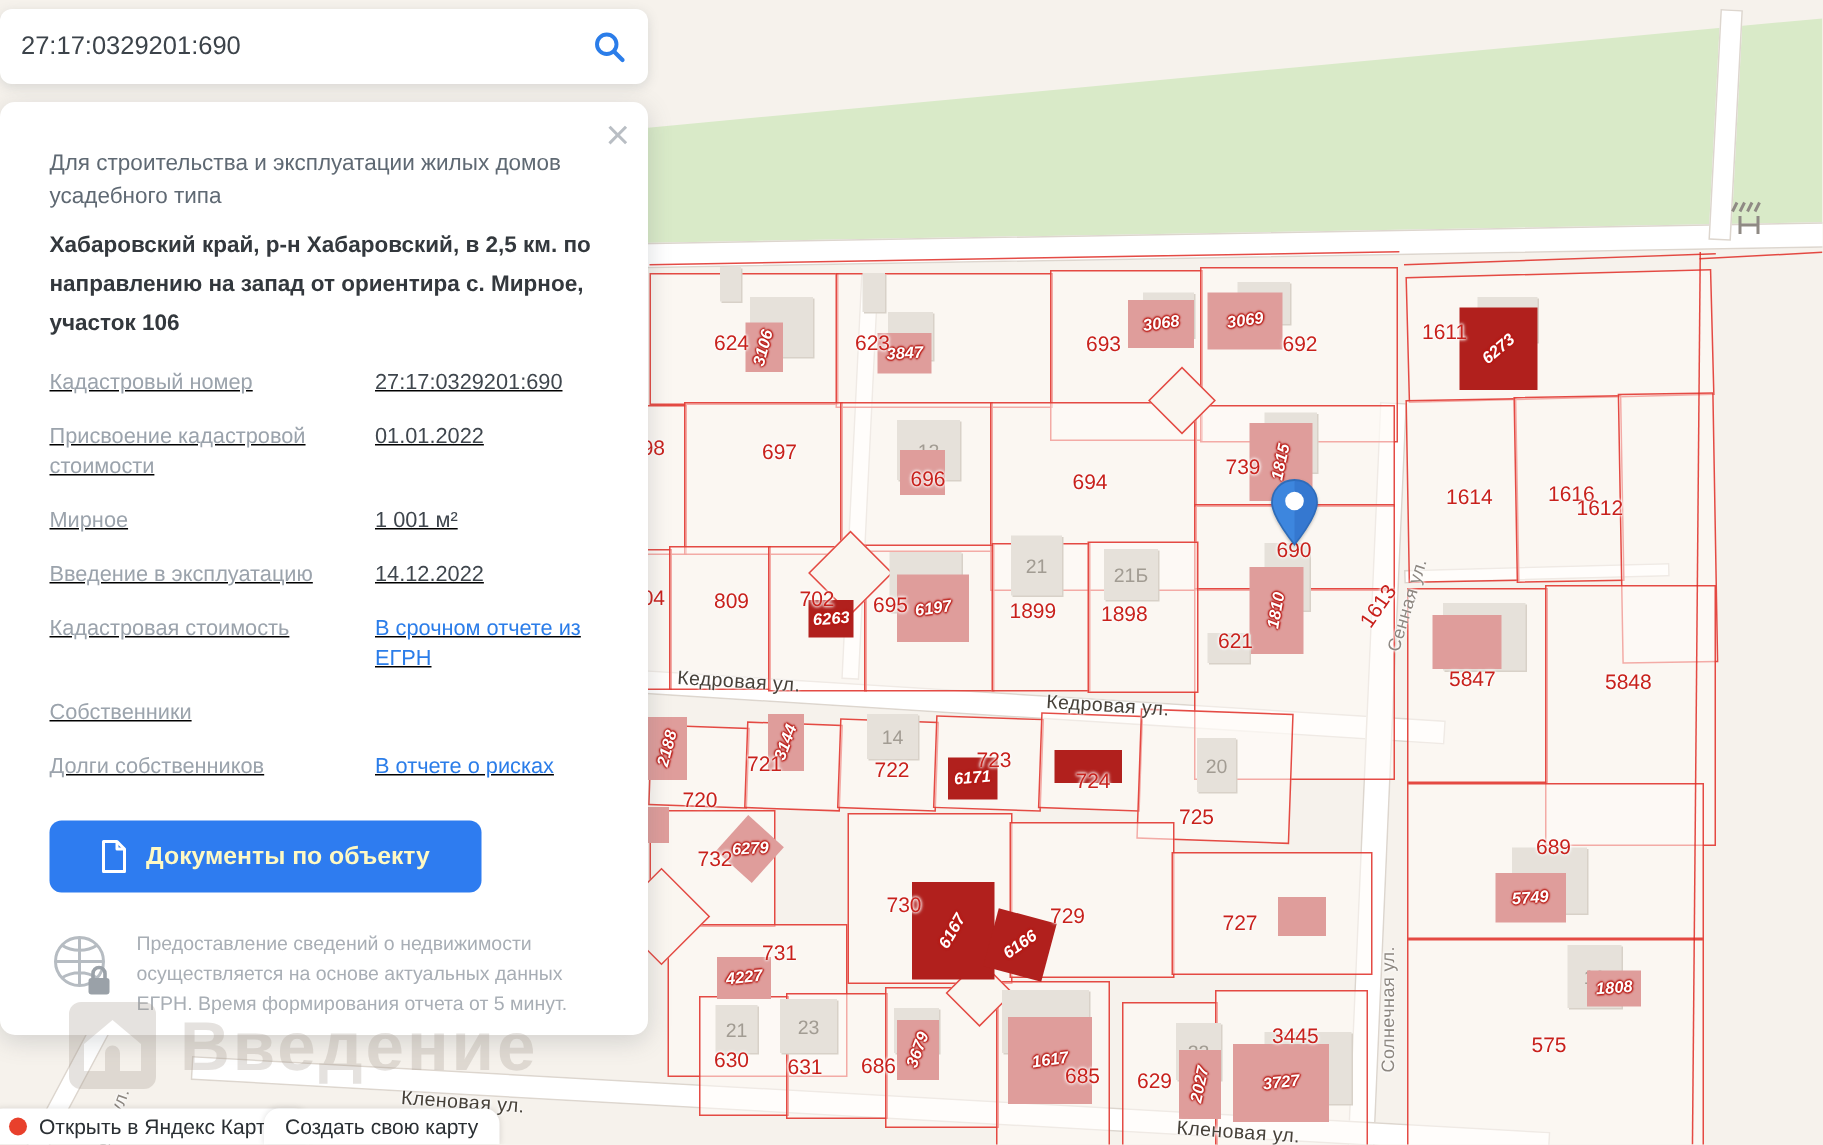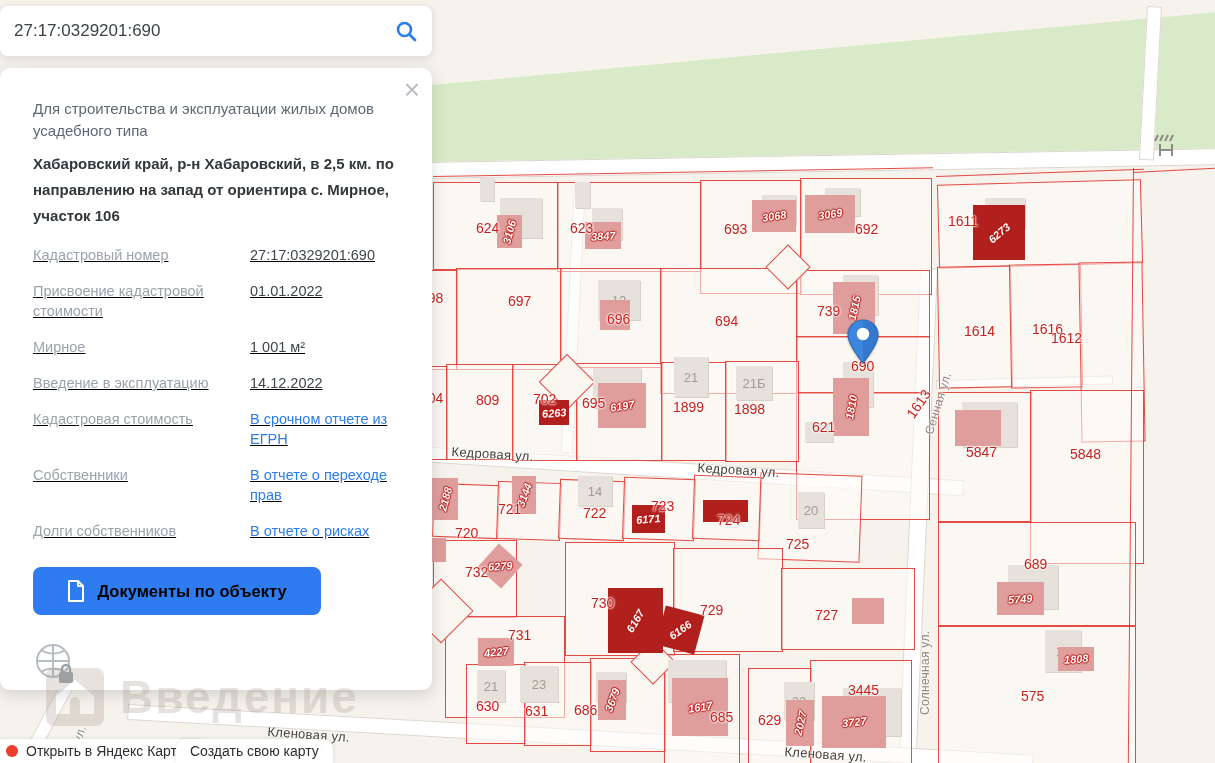--- a/index.html
+++ b/index.html
@@ -43,21 +43,21 @@
   
   .panel{position:absolute;left:0;top:68px;width:432px;height:622px;background:#fff;border-radius:10px;
     box-shadow:0 4px 16px rgba(80,90,100,.22);z-index:10;padding:30px 12px 0 33px;box-sizing:border-box;}
   .close{position:absolute;right:12px;top:8px;font-size:28px;line-height:28px;color:#b9bec4;cursor:pointer;font-weight:300;}
   .usage{font-size:15px;line-height:22px;color:#5f6973;width:360px;}
   .address{font-size:15px;line-height:26px;color:#33383d;font-weight:bold;margin-top:9px;width:385px;}
   .drow{display:flex;margin-top:16px;text-decoration:underline;}
   .dlabel{width:217px;flex:none;font-size:14.5px;line-height:20px;color:#9ba3ac;padding-right:10px;box-sizing:border-box;}
   .dval{font-size:14.5px;line-height:20px;color:#3f464d;width:150px;}
   .dval.link{color:#2b7de9;cursor:pointer;}
-  .docs-btn{margin-top:26px;width:288px;height:48px;background:#2e7cf0;border:none;border-radius:8px;color:#000000;
+  .docs-btn{margin-top:26px;width:288px;height:48px;background:#2e7cf0;border:none;border-radius:8px;color:#fef9c3;
     font-size:16.5px;font-weight:bold;display:flex;align-items:center;justify-content:center;gap:12px;cursor:pointer;
     font-family:"Liberation Sans","DejaVu Sans",sans-serif;}
   .disclaimer{display:flex;margin-top:24px;align-items:flex-start;}
   .disclaimer .txt{font-size:13px;line-height:20px;color:#a8aeb5;width:300px;margin-left:14px;}
   
   .watermark{position:absolute;left:44px;top:666px;display:flex;align-items:center;gap:14px;z-index:15;pointer-events:none;}
   .watermark span{font-size:46px;font-weight:bold;color:rgba(160,150,140,0.28);letter-spacing:2px;}
   
   .footer-box{position:absolute;bottom:0;height:24px;background:#fff;border-radius:10px 10px 0 0;z-index:20;
     display:flex;align-items:center;font-size:14px;color:#2a2f33;padding:0 14px;box-shadow:0 0 4px rgba(0,0,0,.12);cursor:pointer;}
@@ -338,21 +338,20 @@
       <div class="drow">
         <div class="dlabel">Введение в эксплуатацию</div>
         <div class="dval">14.12.2022</div>
       </div>
       <div class="drow">
         <div class="dlabel">Кадастровая стоимость</div>
         <div class="dval link">В срочном отчете из ЕГРН</div>
       </div>
       <div class="drow">
         <div class="dlabel">Собственники</div>
-        <div class="dval link">В отчете о переходе прав</div>
       </div>
       <div class="drow">
         <div class="dlabel">Долги собственников</div>
         <div class="dval link">В отчете о рисках</div>
       </div>
     </div>
   <button class="docs-btn">
     <svg width="18" height="22" viewBox="0 0 18 22" fill="none">
       <path d="M2 1 h9 l5 5 v15 h-14 z" stroke="#fff" stroke-width="2" fill="none" stroke-linejoin="round"></path>
       <path d="M11 1 v5 h5" stroke="#fff" stroke-width="2" fill="none" stroke-linejoin="round"></path>
@@ -363,20 +362,21 @@
     <svg width="44" height="50" viewBox="0 0 44 50">
       <g stroke="#b6bcc2" stroke-width="2" fill="none">
         <circle cx="20" cy="22" r="16"></circle>
         <path d="M20 6 v32 M4 22 h32 M8 11 a22 22 0 0 0 24 0 M8 33 a22 22 0 0 1 24 0"></path>
       </g>
       <g>
         <rect x="26" y="33" width="14" height="11" rx="2" fill="#9aa1a8"></rect>
         <path d="M29 33 v-3 a4 4 0 0 1 8 0 v3" stroke="#9aa1a8" stroke-width="2.4" fill="none"></path>
       </g>
     </svg>
+    <div class="txt">Предоставление сведений о недвижимости осуществляется на основе актуальных данных ЕГРН. Время формирования отчета от 5 минут.</div>
   </div>
 </div>
 
 <div class="watermark">
   <svg width="62" height="62" viewBox="0 0 62 62">
     <path d="M10 2 h42 a8 8 0 0 1 8 8 v42 a8 8 0 0 1 -8 8 h-42 a8 8 0 0 1 -8 -8 v-42 a8 8 0 0 1 8 -8 z
              M31 14 L12 30 v18 h14 v-12 a5 5 0 0 1 10 0 v12 h14 V30 z" fill="rgba(160,150,140,0.28)" fill-rule="evenodd"></path>
   </svg>
   <span>Введение</span>
 </div>

